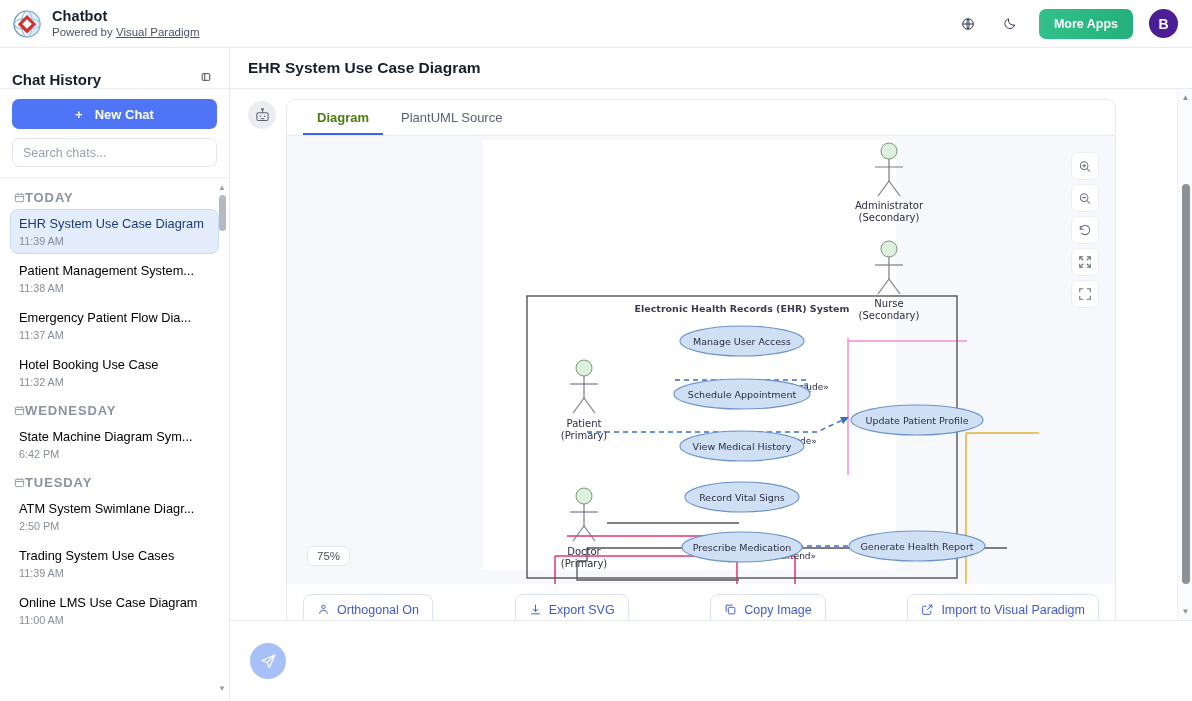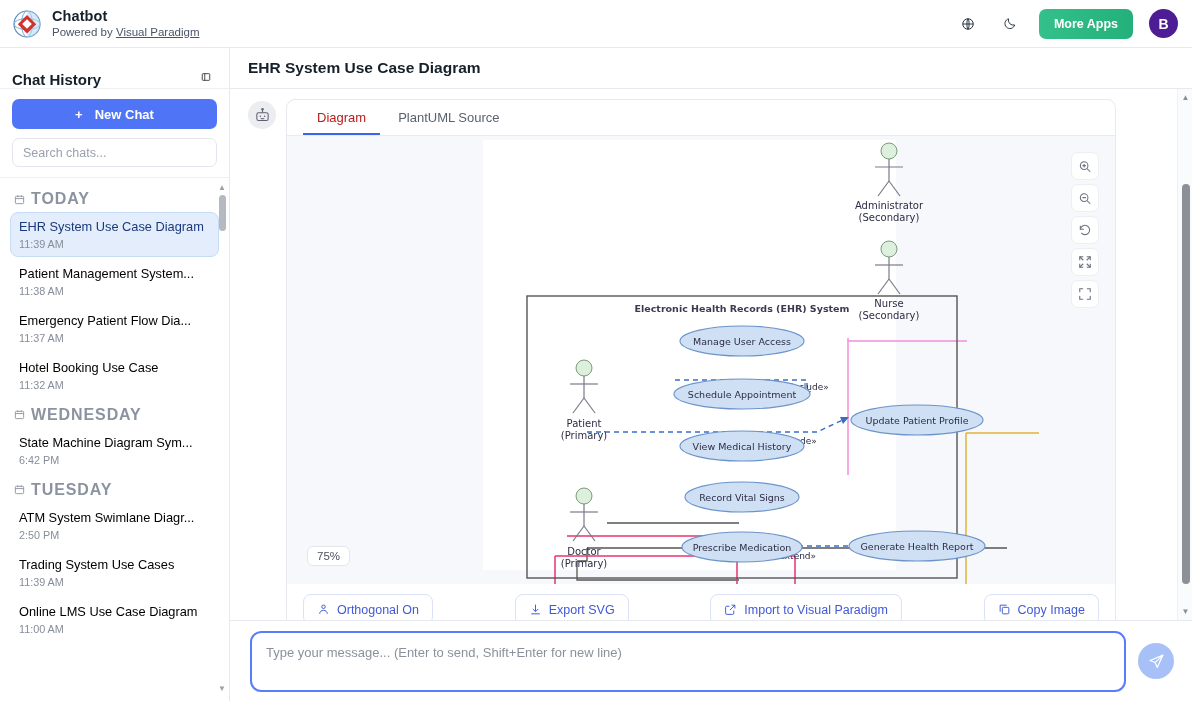--- a/index.html
+++ b/index.html
@@ -66,22 +66,22 @@
   }
   .search-wrap { margin-top:9px;border-radius:11px; }
   .search-input {
     width:100%; height:29px; border:1px solid #e3e6ec; border-radius:7px;
     padding:0 10px; font-size:12.5px; color:#334;
     font-family:"Liberation Sans", sans-serif; outline:none; background:#fff;
   }
   .search-input::placeholder { color:#9aa1ad; }
   .chats { flex:1; overflow:hidden; position:relative; padding:6px 10px 0 10px; }
   .group-label {
-    display:flex; align-items:center; gap:6px;
-    font-size:16px; letter-spacing:.9px; color:#8c93a0; font-weight:bold;
+    display:flex; align-items:center; 
+    font-size:13px; letter-spacing:.9px; color:#8c93a0; font-weight:bold;
     padding:6px 4px 4px 4px; text-transform:uppercase;
   }
   .chat-item {
     padding:7px 9px; border-radius:8px; cursor:pointer; margin-bottom:2px;
   }
   .chat-item.active { background:#e3edfb; border:1px solid #c5dcf7; padding:6px 8px; }
   .chat-name { font-size:12.8px; color:#000000; line-height:1.25; }
   .chat-item.active .chat-name { color:#1b3a7a; }
   .chat-time { font-size:10.8px; color:#868d99; margin-top:3px; }
   .sb-scroll { position:absolute; right:2px; top:6px; width:10px; bottom:0; }
@@ -105,21 +105,21 @@
   .card {
     flex:1; border:1px solid #e7e9ee; border-radius:9px; background:#fff;
     overflow:hidden; min-width:0; max-width:830px;
   }
   .tabs { display:flex; gap:4px; padding:0 16px; border-bottom:1px solid #e9ebf0; }
   .tab {
     padding:10px 14px 8px; font-size:13px; color:#5a6272; cursor:pointer;
     border-bottom:2px solid transparent; background:none; border-left:0; border-right:0; border-top:0;
     font-family:"Liberation Sans", sans-serif;
   }
-  .tab.active { color:#b91c1c; border-bottom-color:#3b63f0; font-weight:normal; }
+  .tab.active { color:#4d7c0f; border-bottom-color:#3b63f0; font-weight:bold; }
 
   .canvas {
     position:relative; height:448px; background:#f7f8fb; overflow:hidden;
   }
   .sheet {
     position:absolute; left:196px; top:4px; width:413px; height:430px; background:#fff;
   }
   .zoom-badge {
     position:absolute; left:20px; bottom:18px; background:#fff; border:1px solid #e3e6ec;
     border-radius:6px; padding:3px 9px; font-size:11.5px; color:#4a5261;
@@ -492,49 +492,48 @@
                     <line x1="12" y1="3" x2="12" y2="15"></line>
                       <polyline points="7,11 12,16 17,11"></polyline>
                       <line x1="4" y1="20" x2="20" y2="20"></line>
                   </svg>
                 </span>
                 <span>Export SVG</span>
               </button>
               <button class="act-btn">
                 <span>
                   <svg width="13" height="13" viewBox="0 0 24 24" fill="none" stroke="currentColor" stroke-width="1.8">
-                    <path d="M14 4h6v6"></path>
-                      <line x1="20" y1="4" x2="11" y2="13"></line>
-                    <path d="M18 14v5a2 2 0 0 1-2 2H5a2 2 0 0 1-2-2V8a2 2 0 0 1 2-2h5"></path>
+                    <rect x="8" y="8" width="12" height="12" rx="2"></rect>
+                      <path d="M4 16V4h12"></path>
                   </svg>
                 </span>
-                <span>Import to Visual Paradigm</span>
+                <span>Copy Image</span>
               </button>
               <button class="act-btn">
                 <span>
                   <svg width="13" height="13" viewBox="0 0 24 24" fill="none" stroke="currentColor" stroke-width="1.8">
-                    <rect x="8" y="8" width="12" height="12" rx="2"></rect>
-                      <path d="M4 16V4h12"></path>
+                    <path d="M14 4h6v6"></path>
+                      <line x1="20" y1="4" x2="11" y2="13"></line>
+                    <path d="M18 14v5a2 2 0 0 1-2 2H5a2 2 0 0 1-2-2V8a2 2 0 0 1 2-2h5"></path>
                   </svg>
                 </span>
-                <span>Copy Image</span>
+                <span>Import to Visual Paradigm</span>
               </button>
             </div>
           </div>
         </div>
 
         <div class="conv-scroll">
           <div class="cs-arrow top">▲</div>
           <div class="cs-thumb"></div>
           <div class="cs-arrow bot">▼</div>
         </div>
       </div>
 
       <div class="composer">
-        <textarea class="msg-input" placeholder="Type your message... (Enter to send, Shift+Enter for new line)" style=""></textarea>
         <button class="send-btn">
           <svg width="17" height="17" viewBox="0 0 24 24" fill="none" stroke="currentColor" stroke-width="1.7" stroke-linejoin="round">
             <path d="M21 3L3 10.5l7 3 3 7L21 3z"></path>
               <line x1="10" y1="13.5" x2="21" y2="3"></line>
           </svg>
         </button>
       </div>
     </div>
   </div>
 </div>

